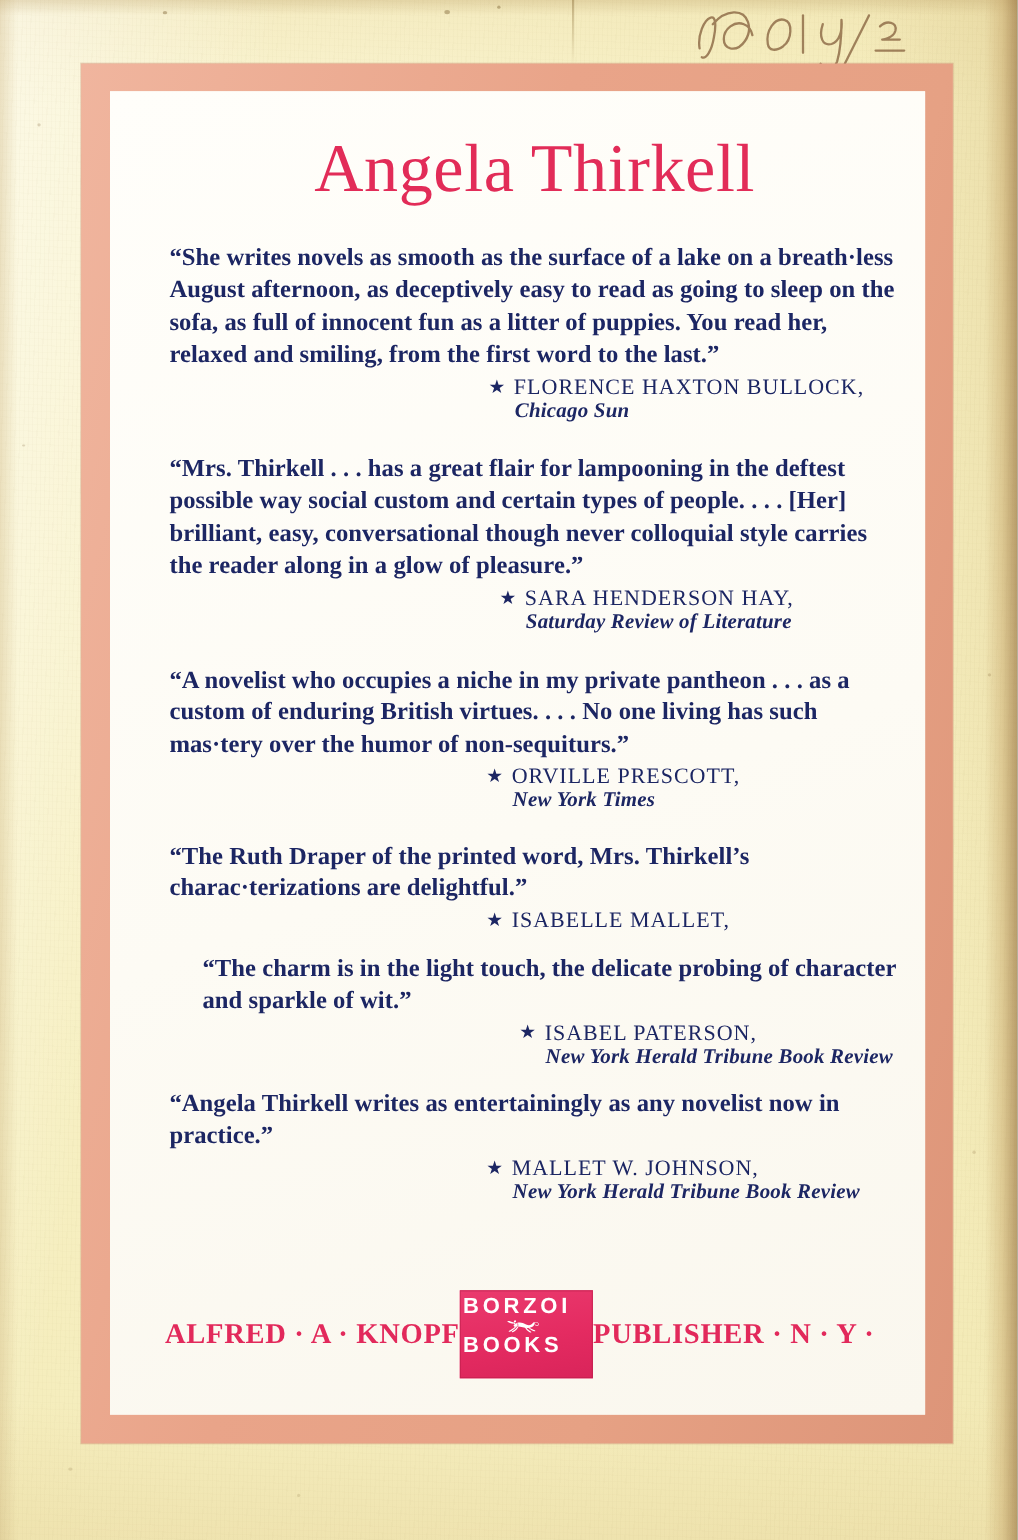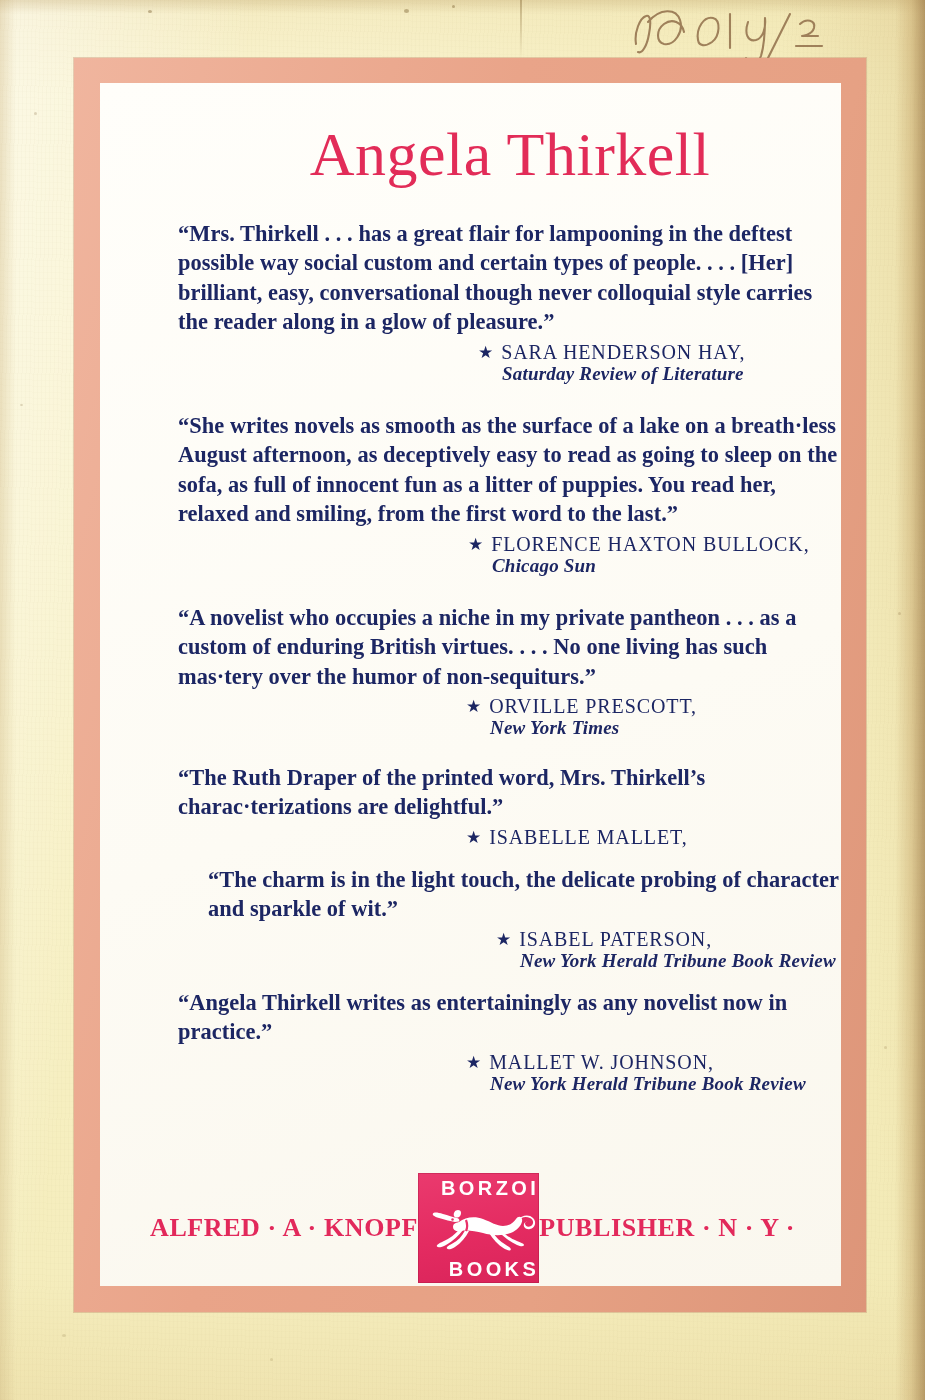--- a/index.html
+++ b/index.html
@@ -88,21 +88,21 @@
     top: 25px;
     right: 25px;
     bottom: 26px;
     background: #fdfcf7;
     background-image: linear-gradient(160deg, #fffefa 0%, #fdfbf4 55%, #faf7ee 100%);
   }
 
   
   .content {
     position: absolute;
-    left: 78px;
+    left: 54px;
     top: 40px;
     width: 664px;
     color: #1f2a63;
   }
 
   .title {
     text-align: center;
     color: #e22c58;
     font-size: 62px;
     line-height: 1.0;
@@ -181,28 +181,28 @@
   .pub-text {
     color: #e2295b;
     font-weight: 700;
     font-size: 26px;
     letter-spacing: 0.6px;
     white-space: nowrap;
   }
   .logo {
     position: relative;
     width: 122px;
-    height: 110px;
+    height: 80px;
     background: #e8316a;
     background-image: linear-gradient(170deg, #ea3a6e 0%, #e42b61 55%, #d9245a 100%);
     display: flex;
     flex-direction: column;
-    align-items: flex-end;
+    align-items: flex-start;
     justify-content: space-between;
-    padding: 5px 0 4px 0;
+    padding: 5px 0 20px 0;
     box-sizing: border-box;
     box-shadow: inset 0 0 0 1px rgba(160,20,60,0.35);
   }
   .logo-word {
     color: #ffffff;
     font-family: "Liberation Sans", sans-serif;
     font-weight: 700;
     font-size: 20px;
     letter-spacing: 3.4px;
     line-height: 1;
@@ -269,33 +269,33 @@
     </g>
   </svg>
 
   <div class="frame">
     <div class="panel">
 
       <div class="content">
 
         <h1 class="title">Angela Thirkell</h1>
 
+        <div class="quote-block q1">
+          <p class="quote-text">“She writes novels as smooth as the surface of a lake on a breath·less August afternoon, as deceptively easy to read as going to sleep on the sofa, as full of innocent fun as a litter of puppies. You read her, relaxed and smiling, from the first word to the last.”</p>
+          <div class="attrib">
+            <div class="attrib-name"><span class="star">★</span><span>FLORENCE HAXTON BULLOCK,</span></div>
+            <div class="attrib-source">Chicago Sun</div>
+          </div>
+        </div>
+
         <div class="quote-block q2">
           <p class="quote-text">“Mrs. Thirkell . . . has a great flair for lampooning in the deftest possible way social custom and certain types of people. . . . [Her] brilliant, easy, conversational though never colloquial style carries the reader along in a glow of pleasure.”</p>
           <div class="attrib">
             <div class="attrib-name"><span class="star">★</span><span>SARA HENDERSON HAY,</span></div>
             <div class="attrib-source">Saturday Review of Literature</div>
-          </div>
-        </div>
-
-        <div class="quote-block q1">
-          <p class="quote-text">“She writes novels as smooth as the surface of a lake on a breath·less August afternoon, as deceptively easy to read as going to sleep on the sofa, as full of innocent fun as a litter of puppies. You read her, relaxed and smiling, from the first word to the last.”</p>
-          <div class="attrib">
-            <div class="attrib-name"><span class="star">★</span><span>FLORENCE HAXTON BULLOCK,</span></div>
-            <div class="attrib-source">Chicago Sun</div>
           </div>
         </div>
 
         <div class="quote-block q3">
           <p class="quote-text">“A novelist who occupies a niche in my private pantheon . . . as a custom of enduring British virtues. . . . No one living has such mas·tery over the humor of non-sequiturs.”</p>
           <div class="attrib">
             <div class="attrib-name"><span class="star">★</span><span>ORVILLE PRESCOTT,</span></div>
             <div class="attrib-source">New York Times</div>
           </div>
         </div>

